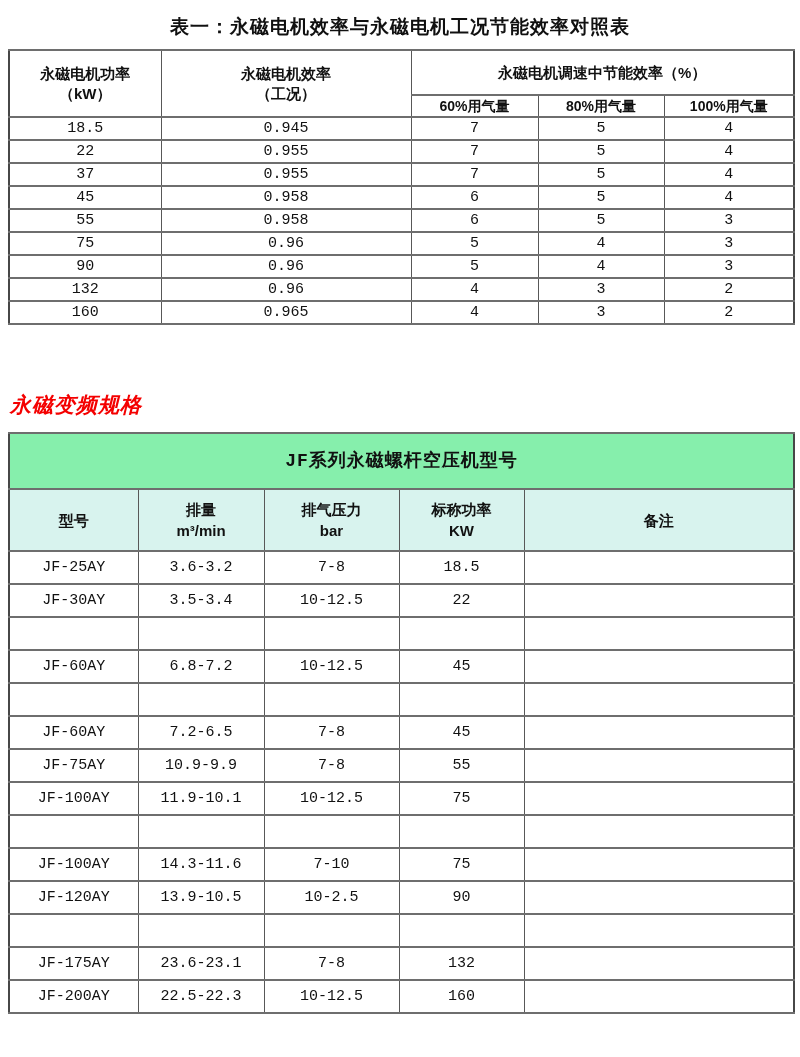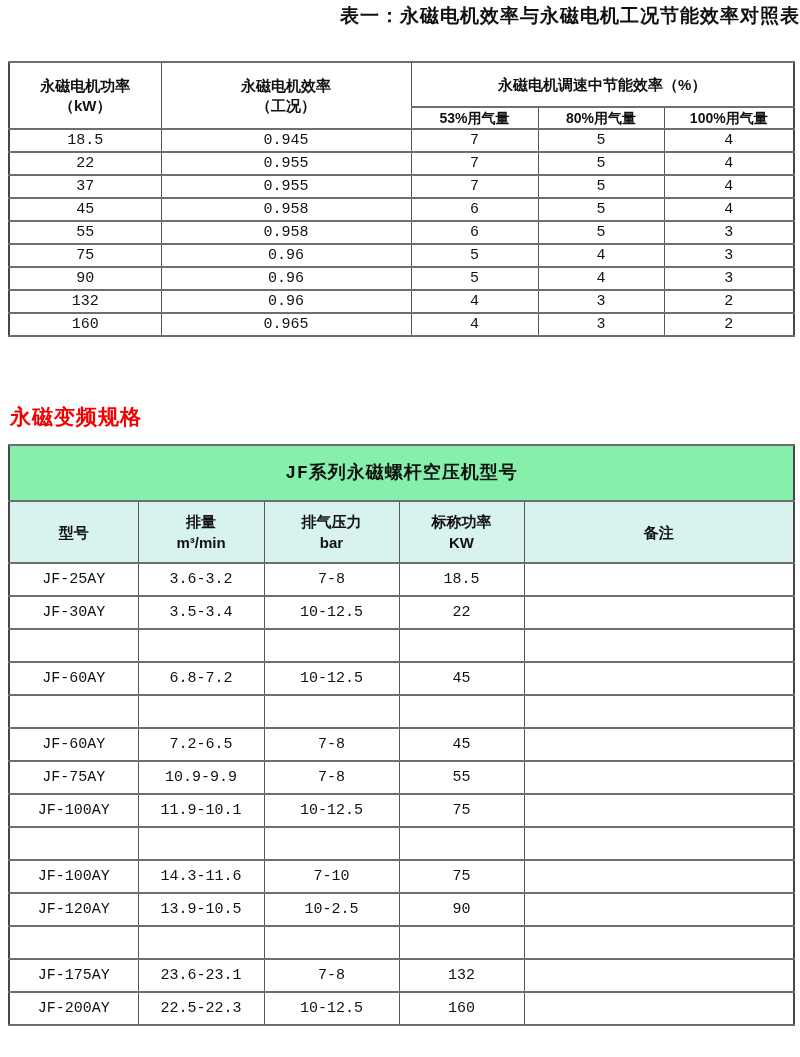--- a/index.html
+++ b/index.html
@@ -13,23 +13,23 @@
   .page {
     width: 800px;
     height: 1057px;
     background: #fff;
     overflow: hidden;
   }
 
   
   .doc-title {
     margin: 0;
-    padding-top: 3px;
+    padding-top: 14px;
     height: 39px;
-    text-align: right;
+    text-align: center;
     font-size: 19px;
     font-weight: bold;
     letter-spacing: 1px;
     color: #101010;
   }
 
   
   table {
     border-collapse: collapse;
     table-layout: fixed;
@@ -42,21 +42,21 @@
     border-bottom: 2px solid #6e6e6e;
     text-align: center;
     vertical-align: middle;
     padding: 0;
     overflow: hidden;
     white-space: nowrap;
   }
   table { border: 2px solid #474747; }
 
   
-  #table1 { margin-top: 22px; }
+  #table1 { margin-top: 10px; }
   #table1 th {
     font-size: 15px;
     font-weight: bold;
     background: #ffffff;
     line-height: 20px;
   }
   #table1 .hrow1 th { height: 45px; }
   #table1 .hrow2 th { height: 20px; font-size: 14px; }
   #table1 td {
     height: 21px;
@@ -66,20 +66,21 @@
   }
 
   
   .section-heading {
     margin: 66px 0 0 10px;
     height: 26px;
     color: #f40000;
     font-size: 21px;
     font-weight: bold;
     letter-spacing: 1px;
+    font-style: italic;
   }
 
   
   #table2 { margin-top: 15px; }
   #table2 .title-cell {
     height: 56px;
     background: #86efac;
     font-size: 18px;
     font-weight: bold;
     letter-spacing: 1px;
@@ -119,21 +120,21 @@
           <div>永磁电机功率</div>
           <div>（kW）</div>
         </th>
         <th rowspan="2">
           <div>永磁电机效率</div>
           <div>（工况）</div>
         </th>
         <th colspan="3">永磁电机调速中节能效率（%）</th>
       </tr>
       <tr class="hrow2">
-        <th>53%用气量</th>
+        <th>60%用气量</th>
         <th>80%用气量</th>
         <th>100%用气量</th>
       </tr>
     </thead>
     <tbody>
 
     <tr>
         <td>18.5</td>
         <td>0.945</td>
         <td>7</td>

